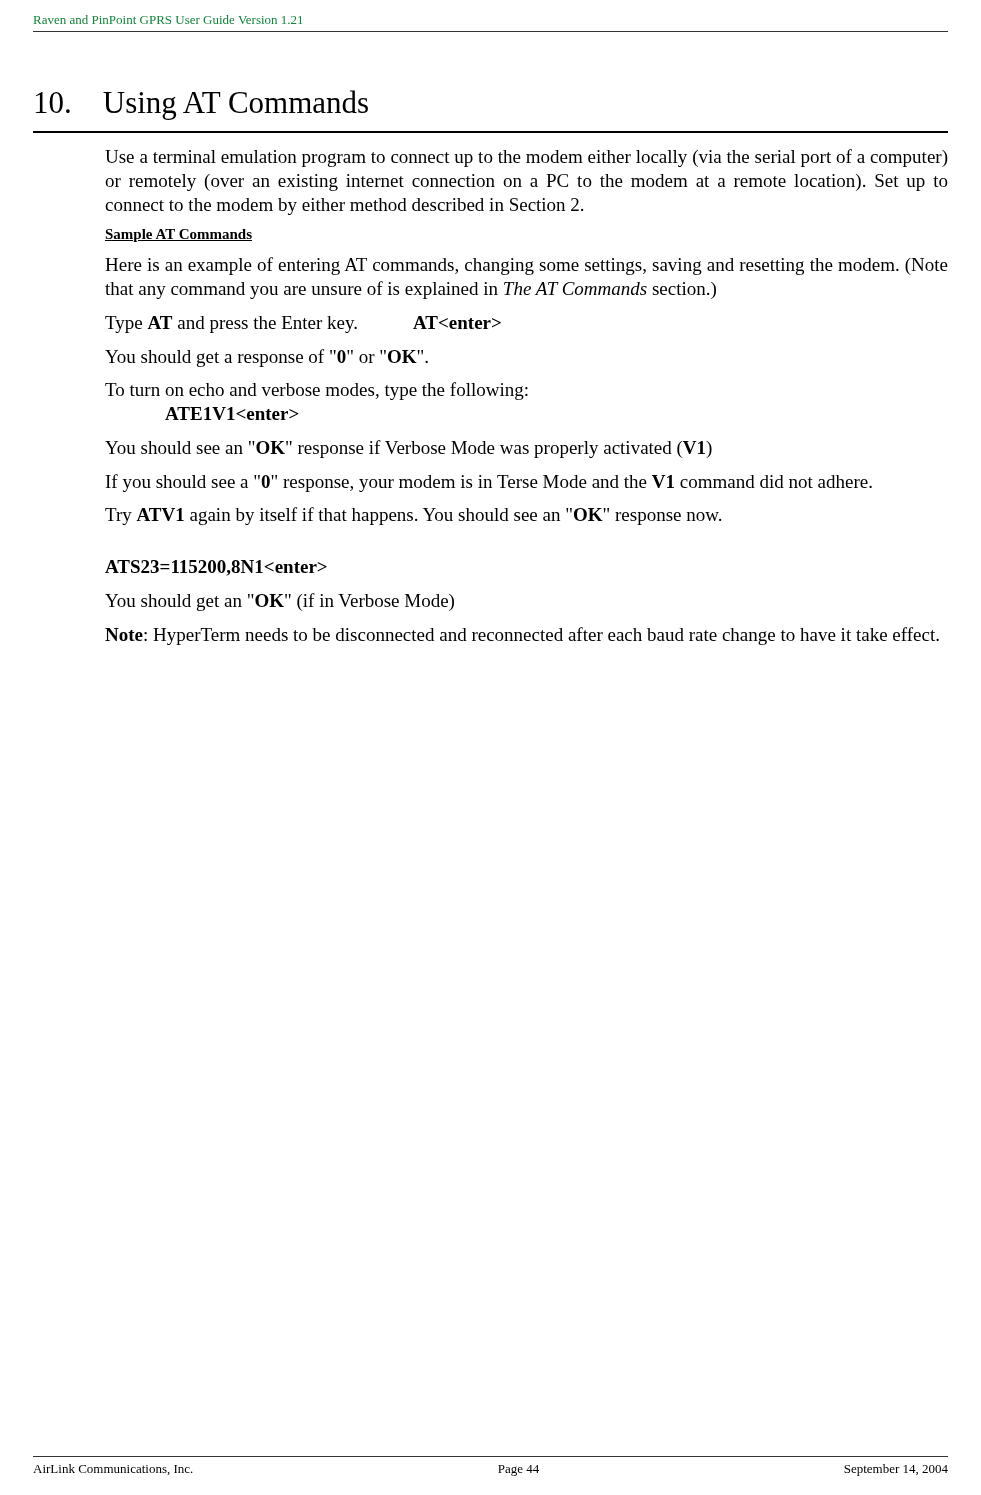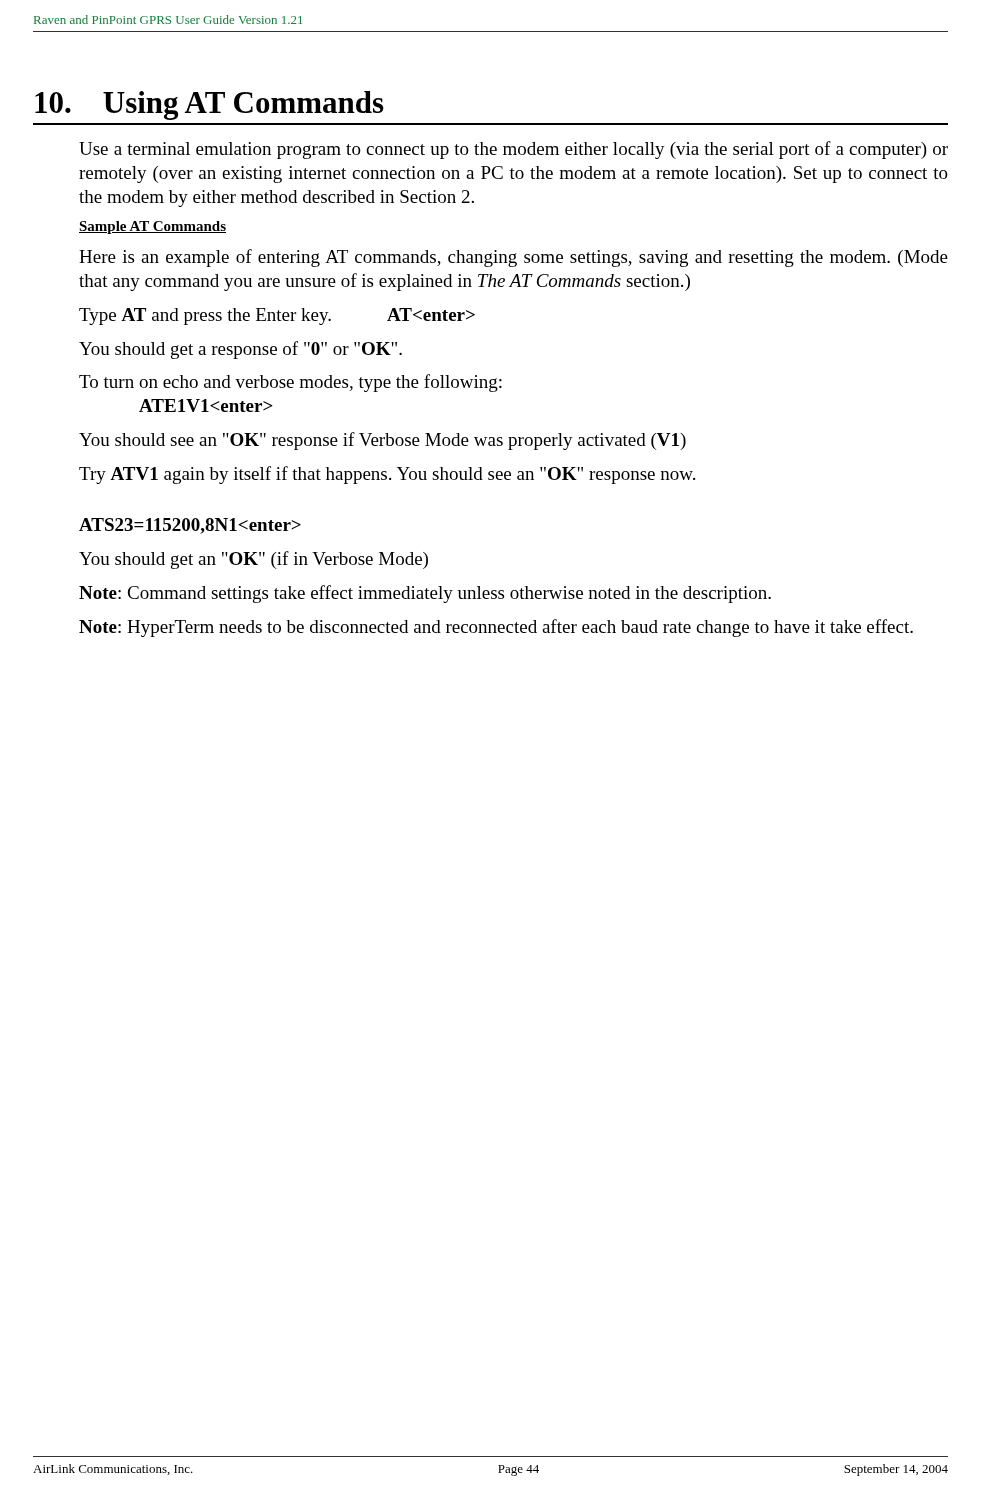--- a/index.html
+++ b/index.html
@@ -21,27 +21,27 @@
       padding-bottom: 3px;
     }
     .content {
       position: absolute;
       top: 85px;
       left: 33px;
       right: 33px;
     }
     .section-title {
       font-size: 31px;
-      font-weight: bold;
+      font-weight: normal;
       border-bottom: 2px solid #000;
-      padding-bottom: 2px;
+      padding-bottom: 10px;
       margin-bottom: 12px;
     }
     .body-text {
-      margin-left: 46px;
+      margin-left: 72px;
       font-family: Liberation Serif, serif;
     }
     p {
       font-size: 19px;
       line-height: 1.25;
       margin-bottom: 10px;
       text-align: justify;
     }
     p.nojustify {
       text-align: left;
@@ -83,57 +83,57 @@
     <span>&nbsp;&nbsp;</span>
     <span>Using AT Commands</span>
   </div>
 
   <div class="body-text">
     <p>Use a terminal emulation program to connect up to the modem either locally (via the serial port of a computer) or remotely (over an existing internet connection on a PC to the modem at a remote location). Set up to connect to the modem by either method described in Section 2.</p>
 
     <div class="subsection-title">Sample AT Commands</div>
 
     <p>
-      <span>Here is an example of entering AT commands, changing some settings, saving and resetting the modem. (Mode that any command you are unsure of is explained in </span><span class="italic">The AT Commands</span><span> section.)</span>
+      <span>Here is an example of entering AT commands, changing some settings, saving and resetting the modem. (Note that any command you are unsure of is explained in </span><span class="italic">The AT Commands</span><span> section.)</span>
     </p>
 
     <p class="nojustify">
       <span>Type </span><span class="bold">AT</span><span> and press the Enter key.</span><span class="bold at-enter">AT&lt;enter&gt;</span>
     </p>
 
     <p class="nojustify">
       <span>You should get a response of "</span><span class="bold">0</span><span>" or "</span><span class="bold">OK</span><span>".</span>
     </p>
 
     <p class="nojustify" style="margin-bottom:0;">
       <span>To turn on echo and verbose modes, type the following:</span>
     </p>
     <p class="nojustify indented bold">ATE1V1&lt;enter&gt;</p>
 
     <p class="nojustify">
       <span>You should see an "</span><span class="bold">OK</span><span>" response if Verbose Mode was properly activated (</span><span class="bold">V1</span><span>)</span>
     </p>
 
+    <p>
+      <span>If you should see a "</span><span class="bold">0</span><span>" response, your modem is in Terse Mode and the </span><span class="bold">V1</span><span> command did not adhere.</span>
+    </p>
 
     <p class="nojustify">
       <span>Try </span><span class="bold">ATV1</span><span> again by itself if that happens. You should see an "</span><span class="bold">OK</span><span>" response now.</span>
     </p>
 
     <div class="spacer"></div>
 
 
     <p class="nojustify bold">ATS23=115200,8N1&lt;enter&gt;</p>
 
     <p class="nojustify">
       <span>You should get an "</span><span class="bold">OK</span><span>" (if in Verbose Mode)</span>
     </p>
 
-    <p>
-      <span class="bold">Note</span><span>: Command settings take effect immediately unless otherwise noted in the description.</span>
-    </p>
 
     <p>
       <span class="bold">Note</span><span>: HyperTerm needs to be disconnected and reconnected after each baud rate change to have it take effect.</span>
     </p>
   </div>
 </div>
 
 <div class="footer">
   <span>AirLink Communications, Inc.</span>
   <span>Page 44</span>

